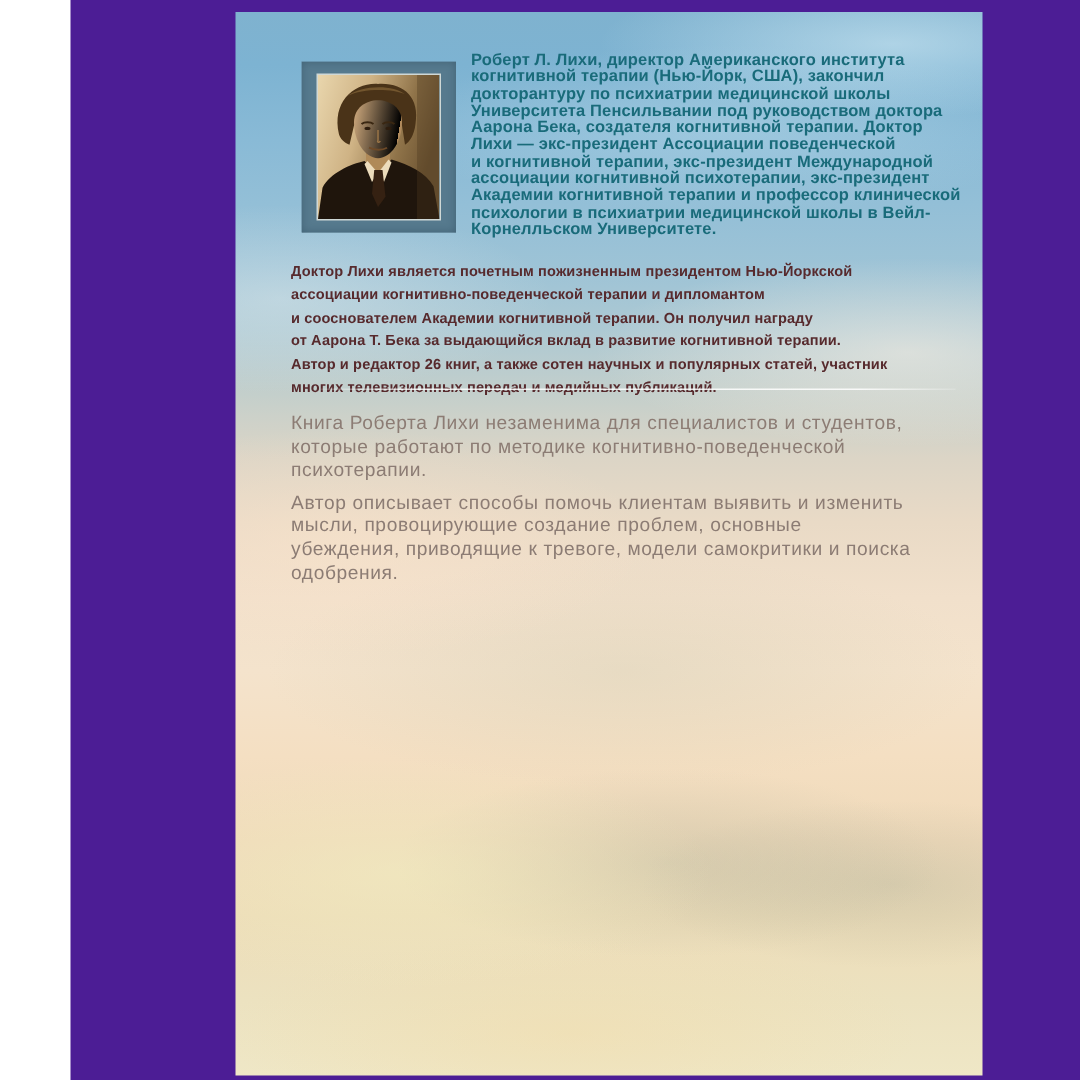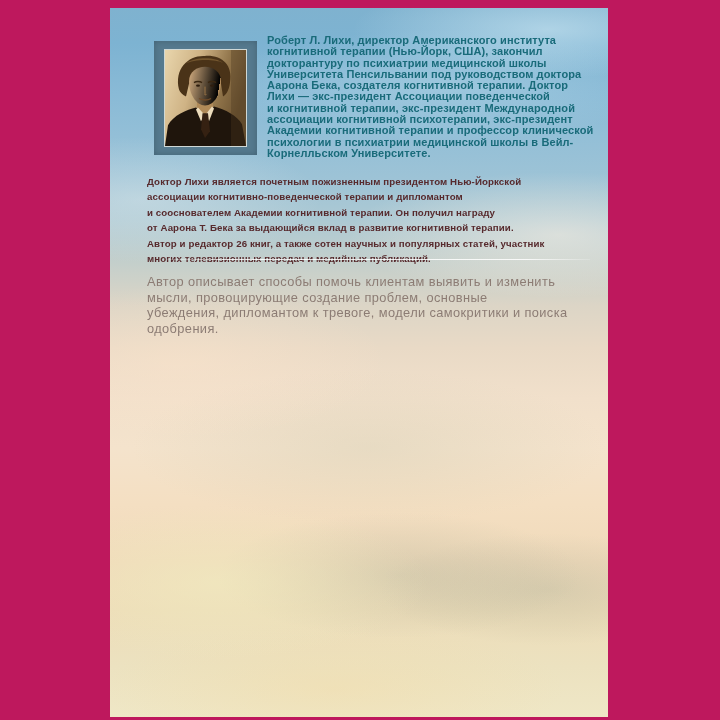--- a/index.html
+++ b/index.html
@@ -4,21 +4,21 @@
 <style>
   html,body{margin:0;padding:0;}
   body{
     width:720px;height:720px;
     background:#ffffff;
     font-family:"Liberation Sans", sans-serif;
     position:relative;
     overflow:hidden;
   }
   .page{
-    position:absolute;inset:0;background:#be185d;
+    position:absolute;inset:0;background:#4c1d95;margin-left:47px;
   }
   
   .cover{
     position:absolute;
     left:110px;top:8px;width:498px;height:709px;
     background:linear-gradient(180deg,
       #7fb2cf 0%,
       #7db3d2 5%,
       #89bad6 12%,
       #93bfd7 18%,
@@ -165,19 +165,22 @@
     <div class="txt bio-secondary">Доктор Лихи является почетным пожизненным президентом Нью-Йоркской
 ассоциации когнитивно-поведенческой терапии и дипломантом
 и сооснователем Академии когнитивной терапии. Он получил награду
 от Аарона Т. Бека за выдающийся вклад в развитие когнитивной терапии.
 Автор и редактор 26 книг, а также сотен научных и популярных статей, участник
 многих телевизионных передач и медийных публикаций.</div>
 
     <div class="divider"></div>
 
     <div class="annotation">
+      <p>Книга Роберта Лихи незаменима для специалистов и студентов,
+которые работают по методике когнитивно-поведенческой
+психотерапии.</p>
       <p>Автор описывает способы помочь клиентам выявить и изменить
 мысли, провоцирующие создание проблем, основные
-убеждения, дипломантом к тревоге, модели самокритики и поиска
+убеждения, приводящие к тревоге, модели самокритики и поиска
 одобрения.</p>
     </div>
   </div>
 </div>
 
 </body></html>

